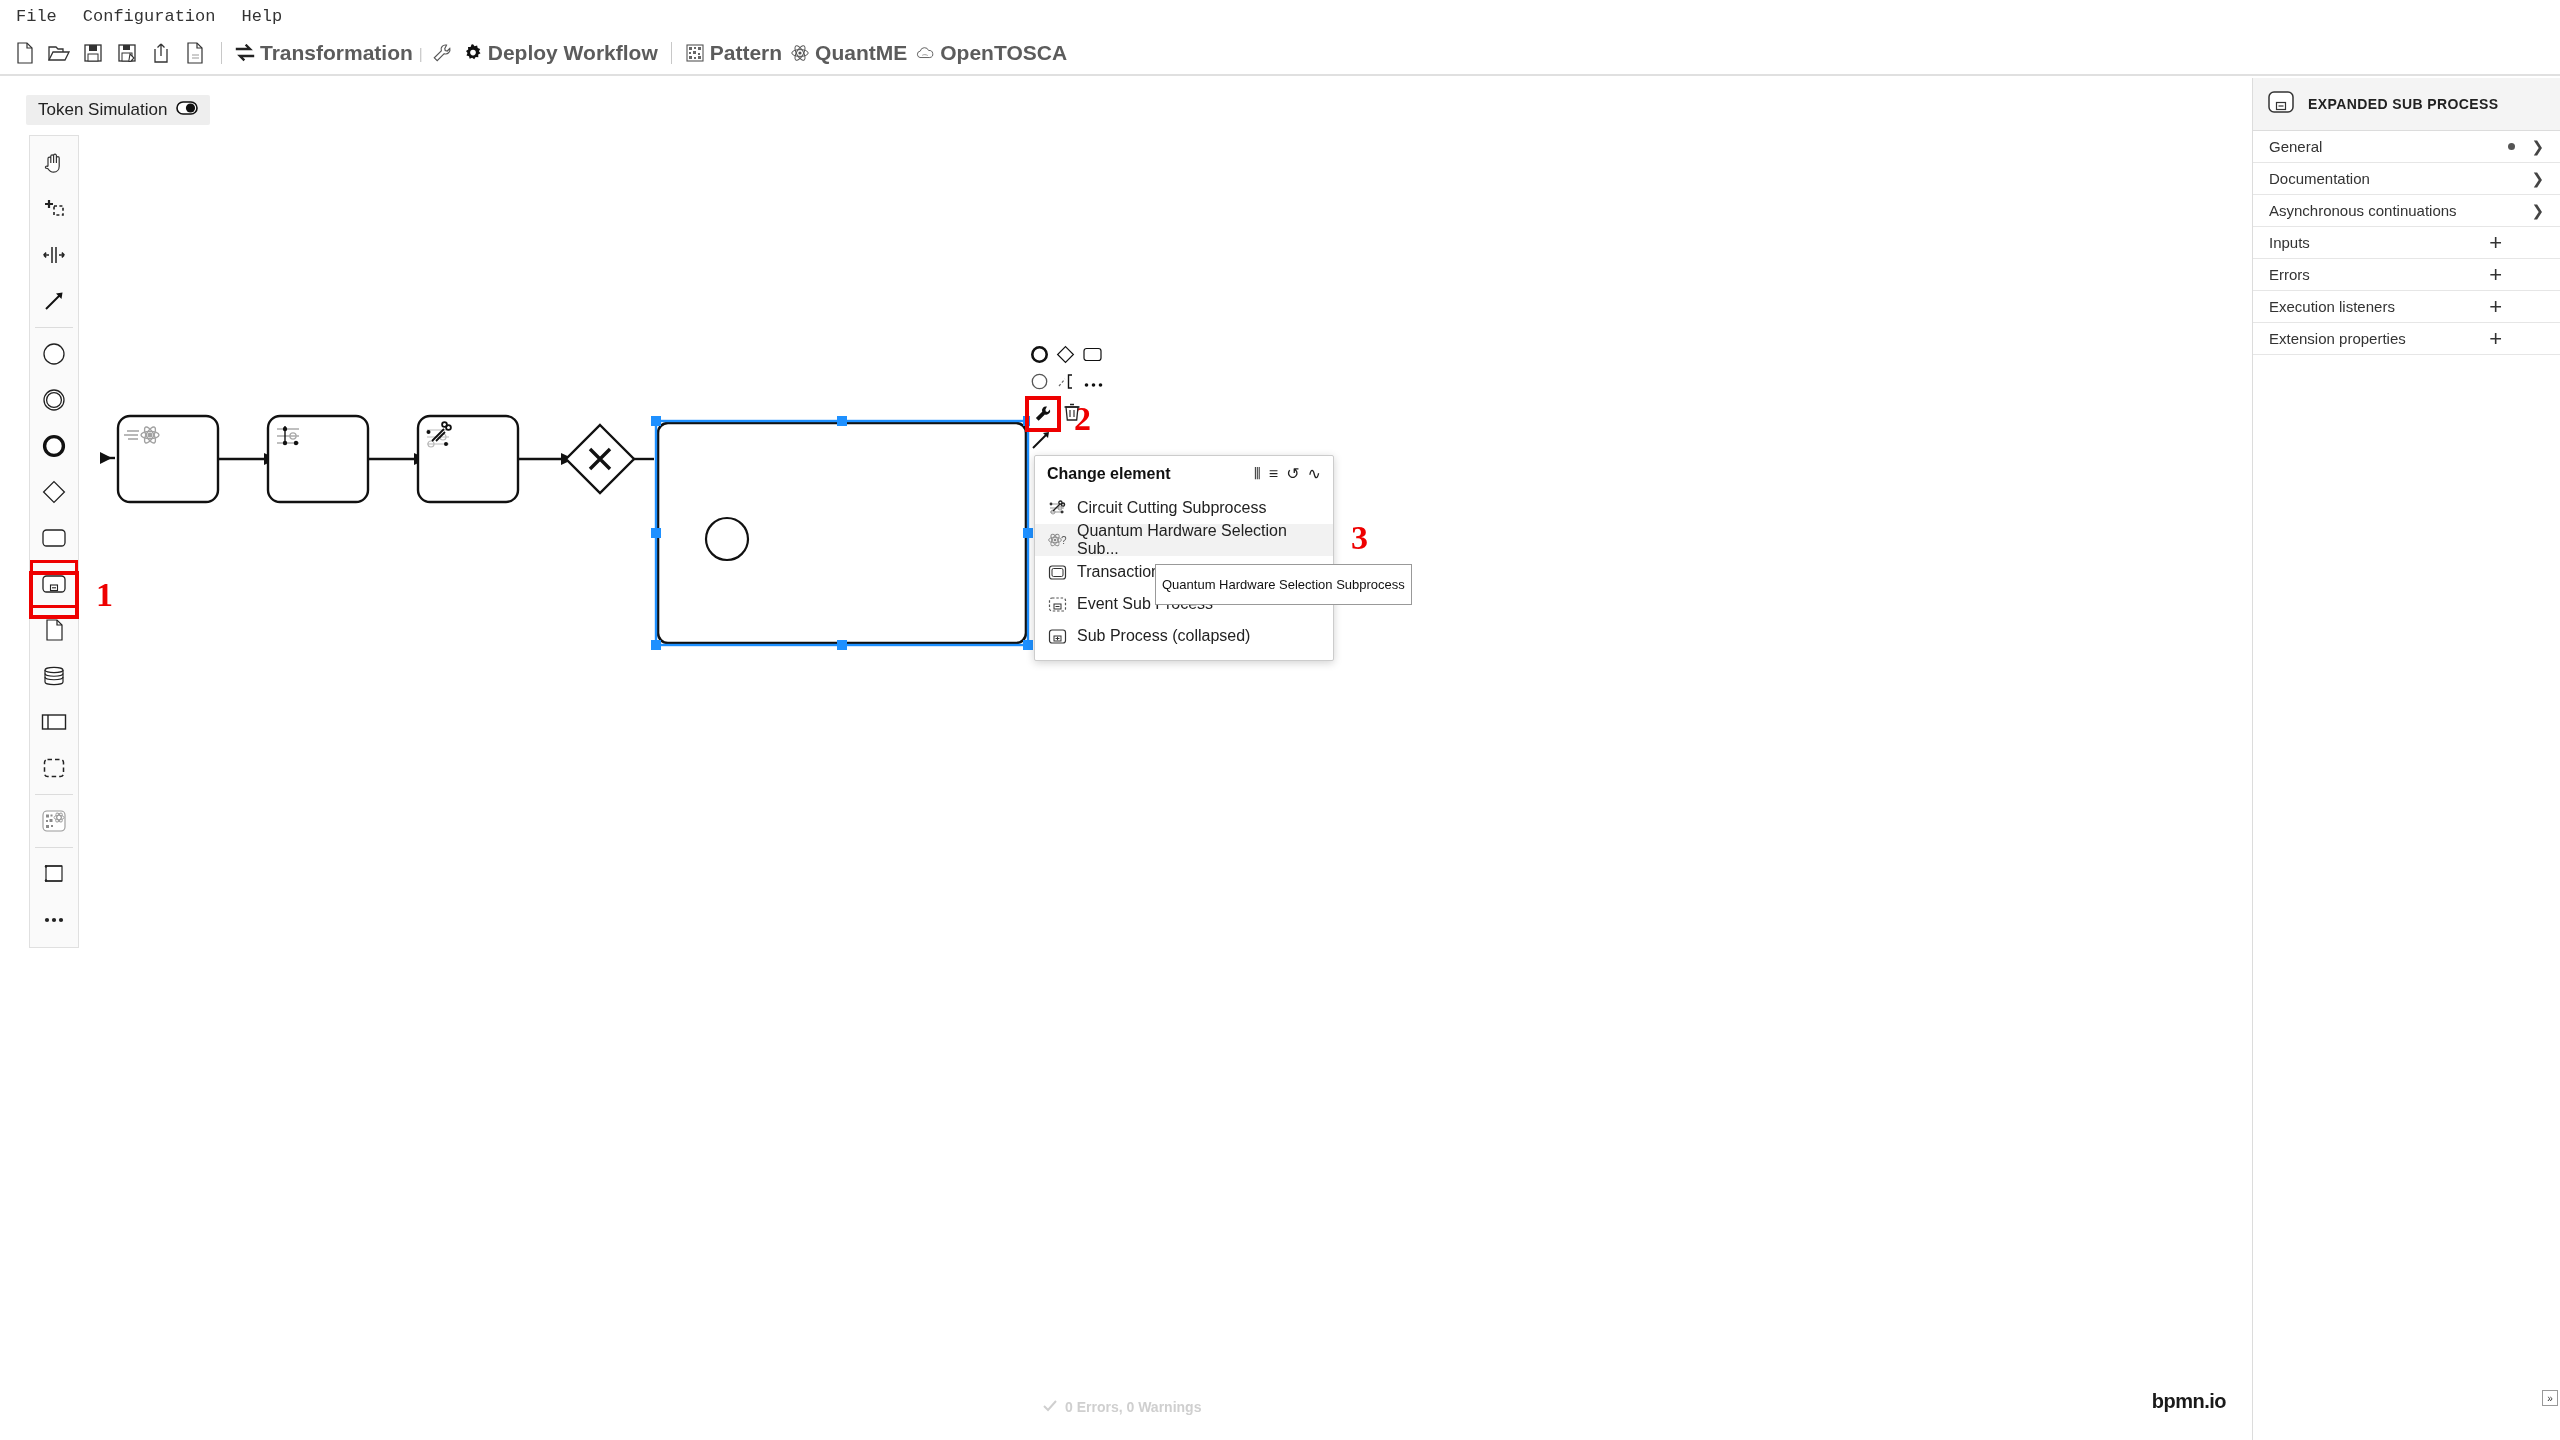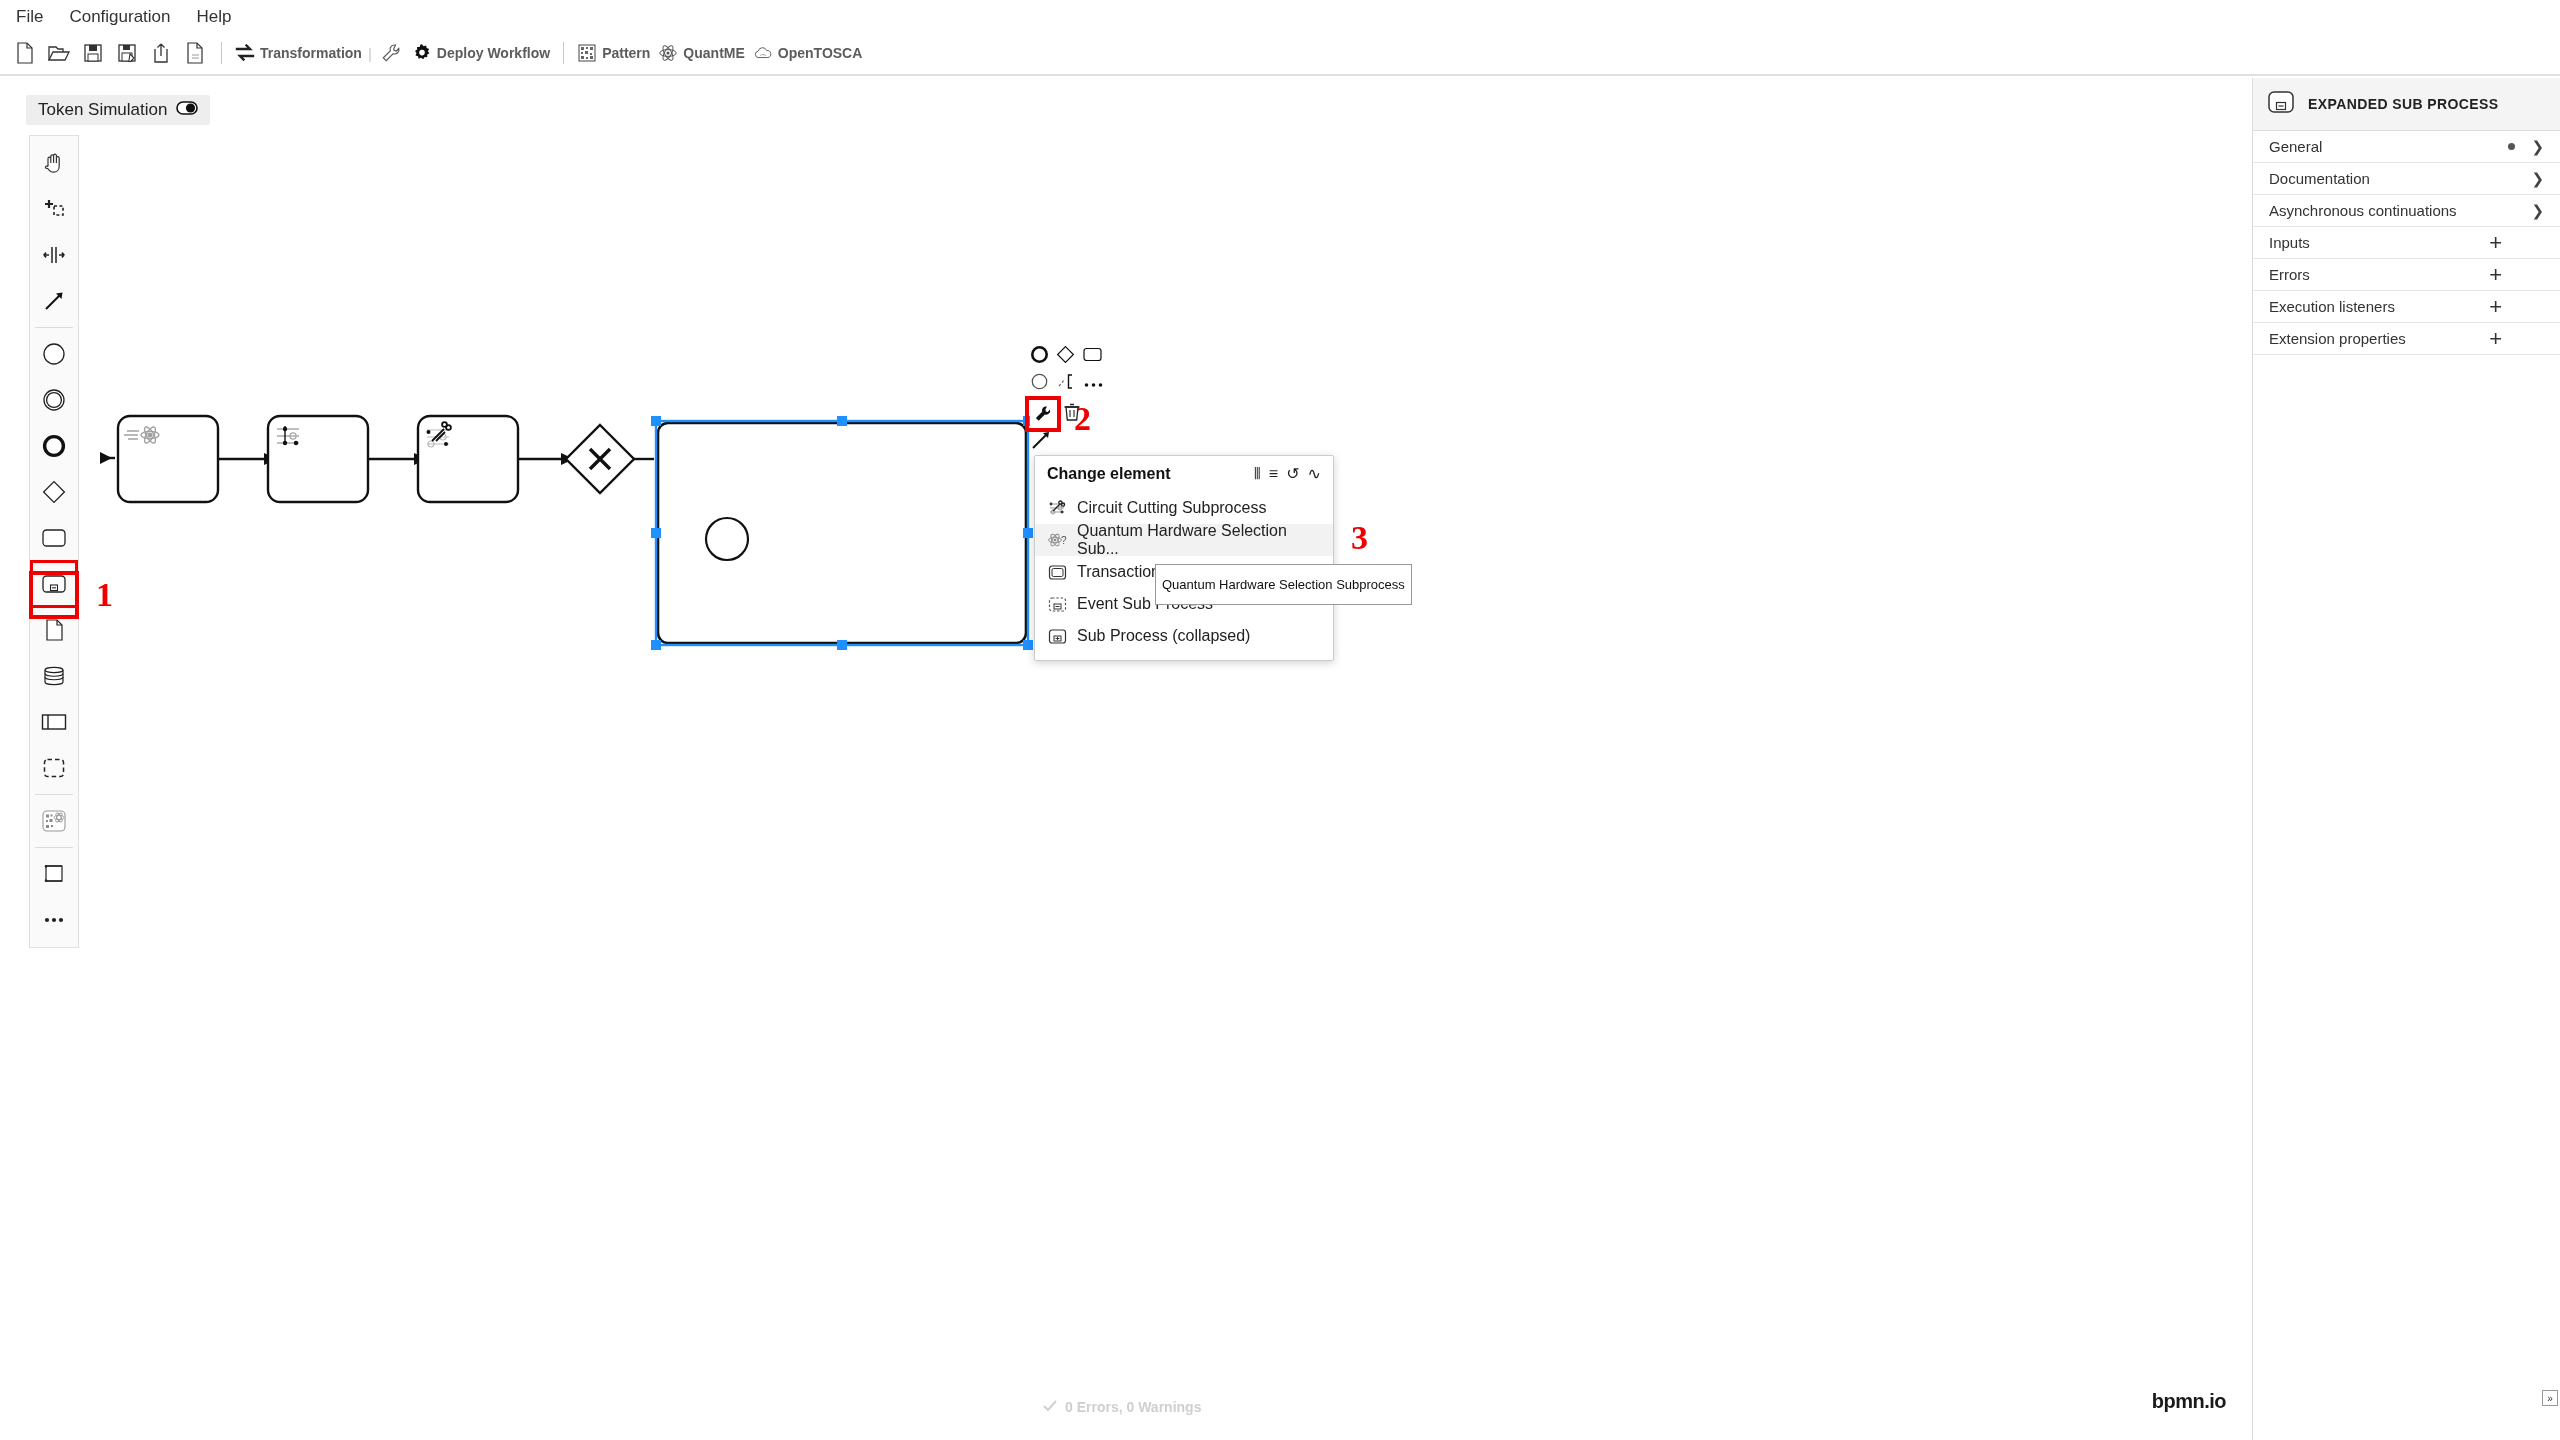--- a/index.html
+++ b/index.html
@@ -9,20 +9,21 @@
     font-family:"Liberation Sans", sans-serif;
     overflow:hidden;
   }
   #app { position:relative; width:2560px; height:1440px; }
 
   
   .menubar {
     position:absolute; top:0; left:0; width:2560px; height:32px;
     display:flex; align-items:center; padding-left:12px; gap:18px;
     background:#ffffff;
+    font-family:Liberation Mono, monospace;
   }
   .menubar .mi {
     font-size:17px; color:#333; line-height:1; padding:2px 4px; cursor:default;
   }
 
   
   .toolbar {
     position:absolute; top:32px; left:0; width:2560px; height:44px;
     display:flex; align-items:center; padding-left:8px;
     border-bottom:2px solid #e0e0e0; background:#ffffff;
@@ -32,21 +33,21 @@
     cursor:pointer;
   }
   .tbtn svg { display:block; }
   .tsep {
     width:1px; height:22px; background:#c8c8c8; margin:0 9px;
   }
   .tgroup {
     display:flex; align-items:center; gap:5px; padding:0 4px; cursor:pointer;
   }
   .tgroup .tlabel {
-    font-size:14px; font-weight:bold; color:#5c5c5c; white-space:nowrap;
+    font-size:21px; font-weight:bold; color:#5c5c5c; white-space:nowrap;
   }
   .tmini { width:20px; height:20px; display:flex; align-items:center; justify-content:center;}
 
   
   .token-sim {
     position:absolute; left:26px; top:95px;
     background:#eeeeee; padding:5px 12px;
     display:flex; align-items:center; gap:9px;
     font-size:17px; color:#222; cursor:pointer;
     border-radius:2px;

